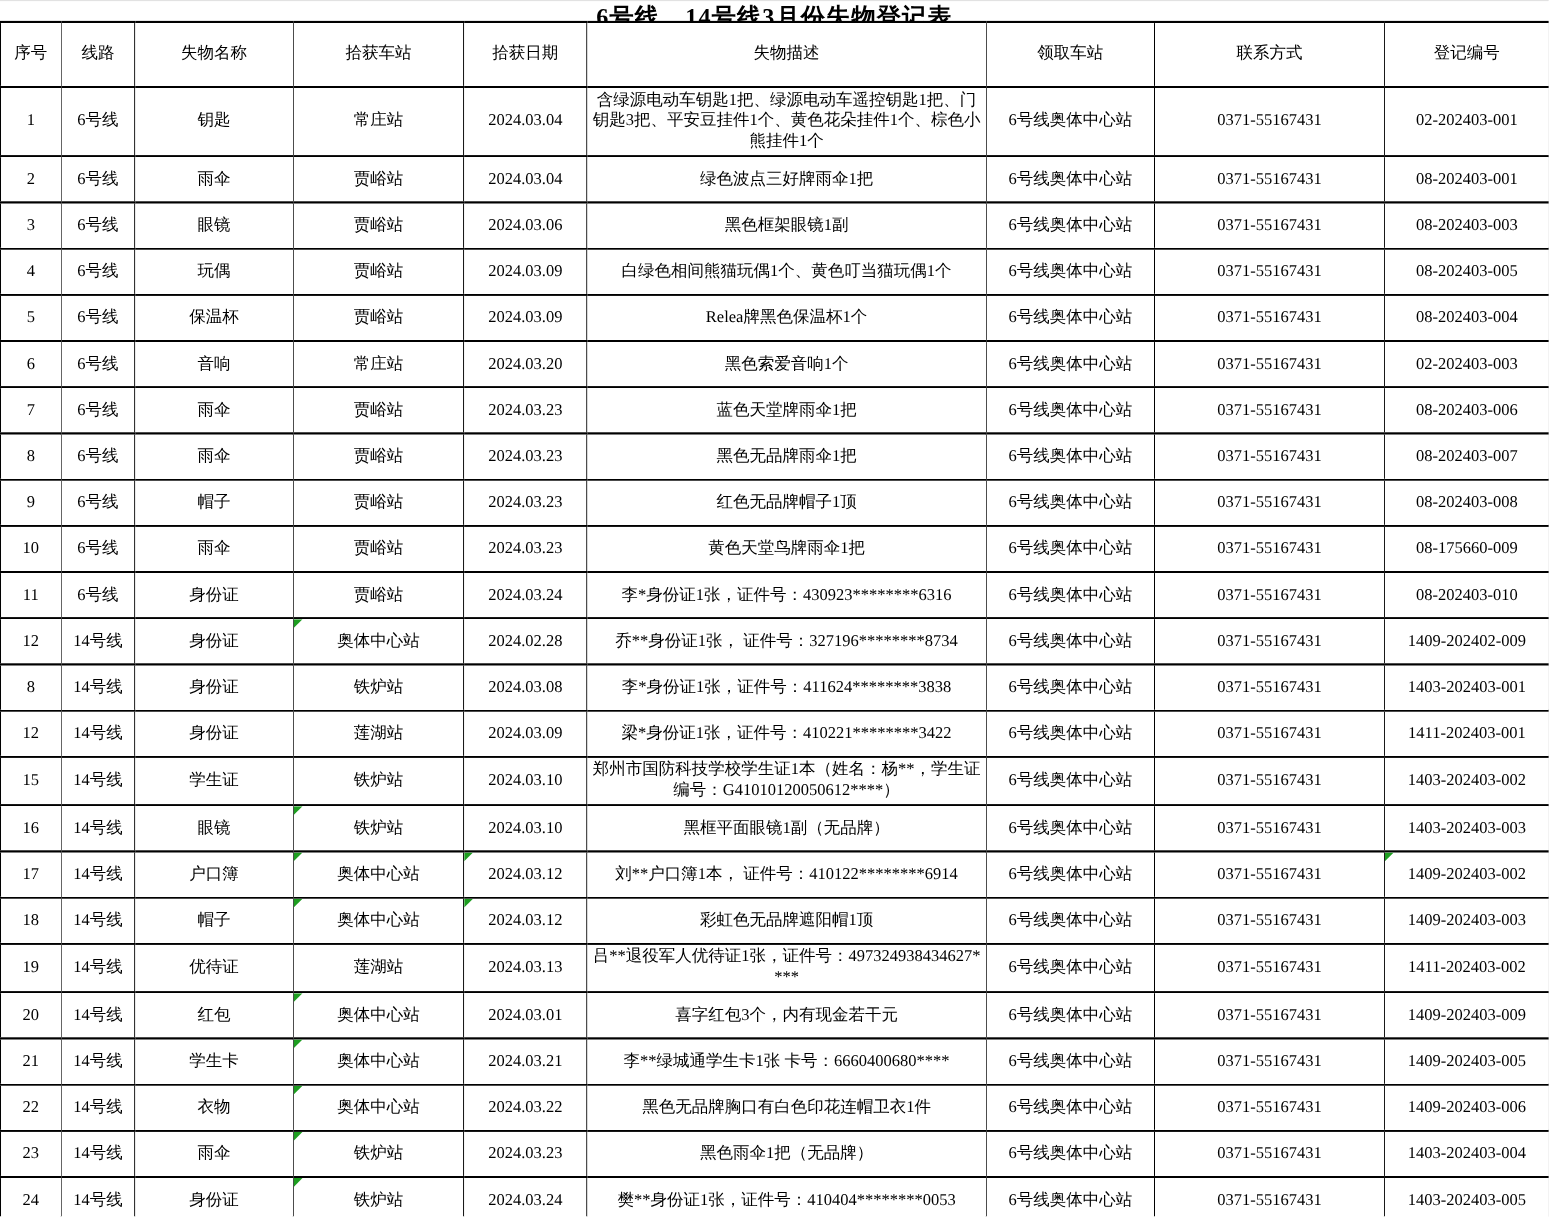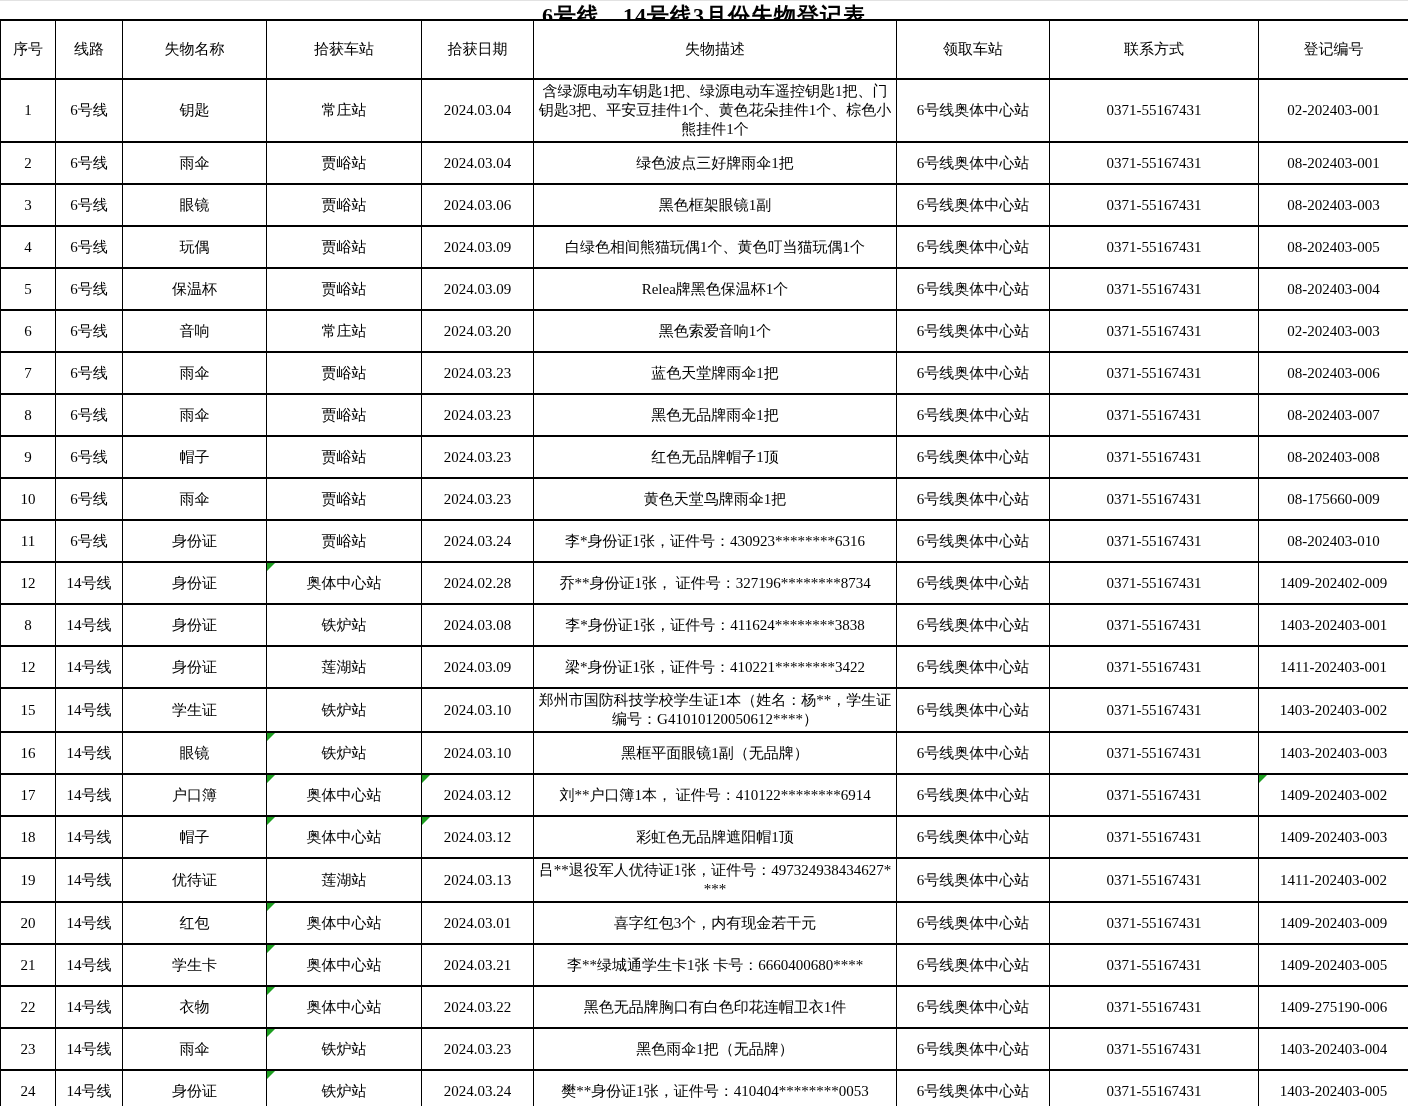--- a/index.html
+++ b/index.html
@@ -298,21 +298,21 @@
         </tr>
         <tr>
           <td><span class="val">22</span></td>
           <td><span class="val">14号线</span></td>
           <td><span class="val">衣物</span></td>
           <td><span class="tri" style="border-top-color: rgb(29, 158, 32);"></span><span class="val">奥体中心站</span></td>
           <td><span class="val">2024.03.22</span></td>
           <td><span class="val">黑色无品牌胸口有白色印花连帽卫衣1件</span></td>
           <td><span class="val">6号线奥体中心站</span></td>
           <td><span class="val">0371-55167431</span></td>
-          <td><span class="val">1409-275190-006</span></td>
+          <td><span class="val">1409-202403-006</span></td>
         </tr>
         <tr>
           <td><span class="val">23</span></td>
           <td><span class="val">14号线</span></td>
           <td><span class="val">雨伞</span></td>
           <td><span class="tri" style="border-top-color: rgb(29, 158, 32);"></span><span class="val">铁炉站</span></td>
           <td><span class="val">2024.03.23</span></td>
           <td><span class="val">黑色雨伞1把（无品牌）</span></td>
           <td><span class="val">6号线奥体中心站</span></td>
           <td><span class="val">0371-55167431</span></td>

